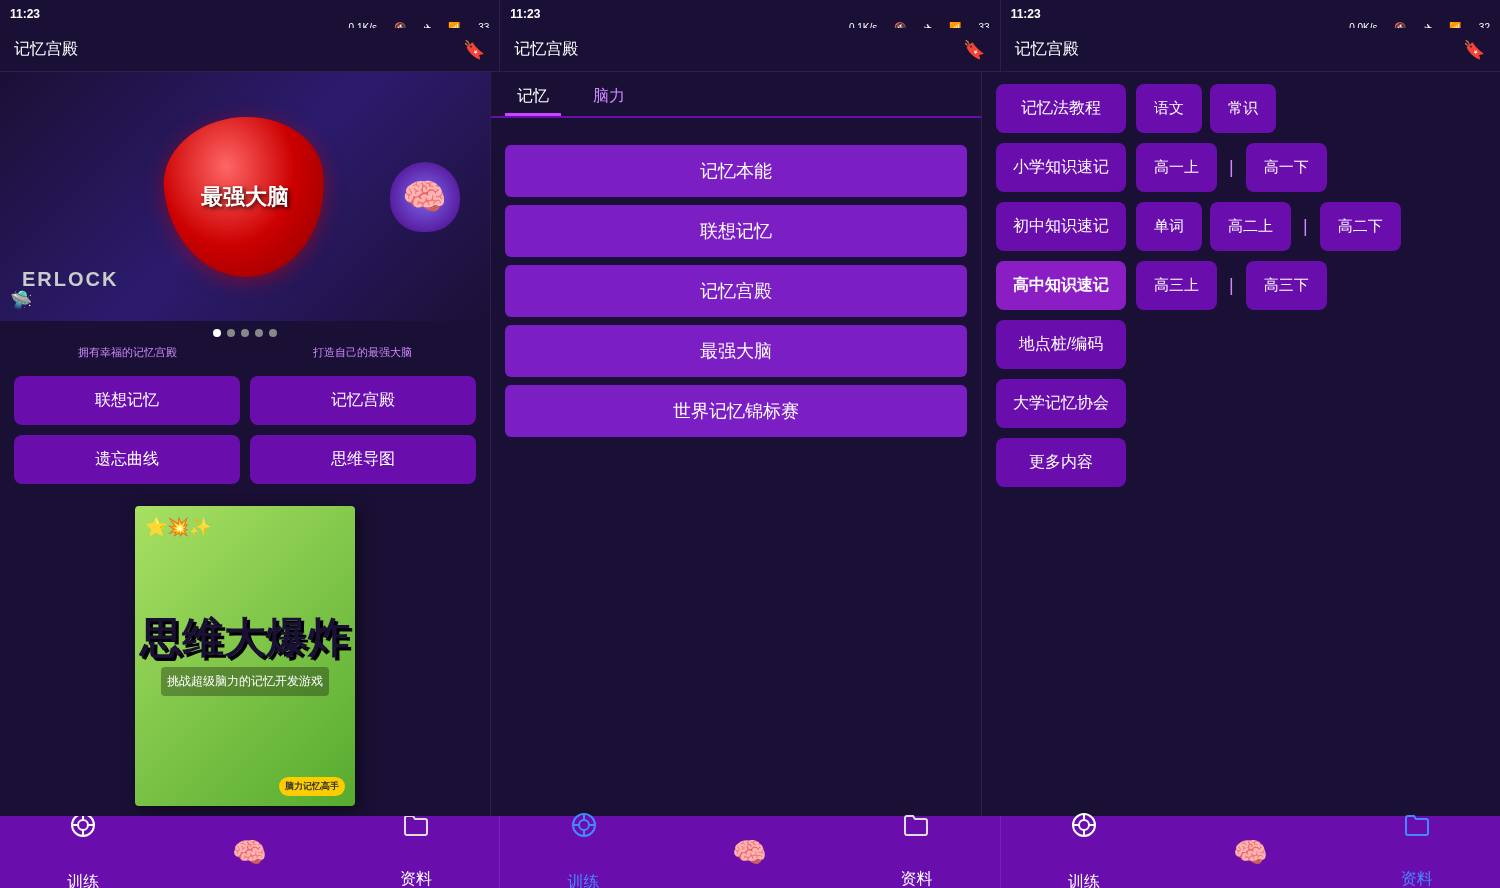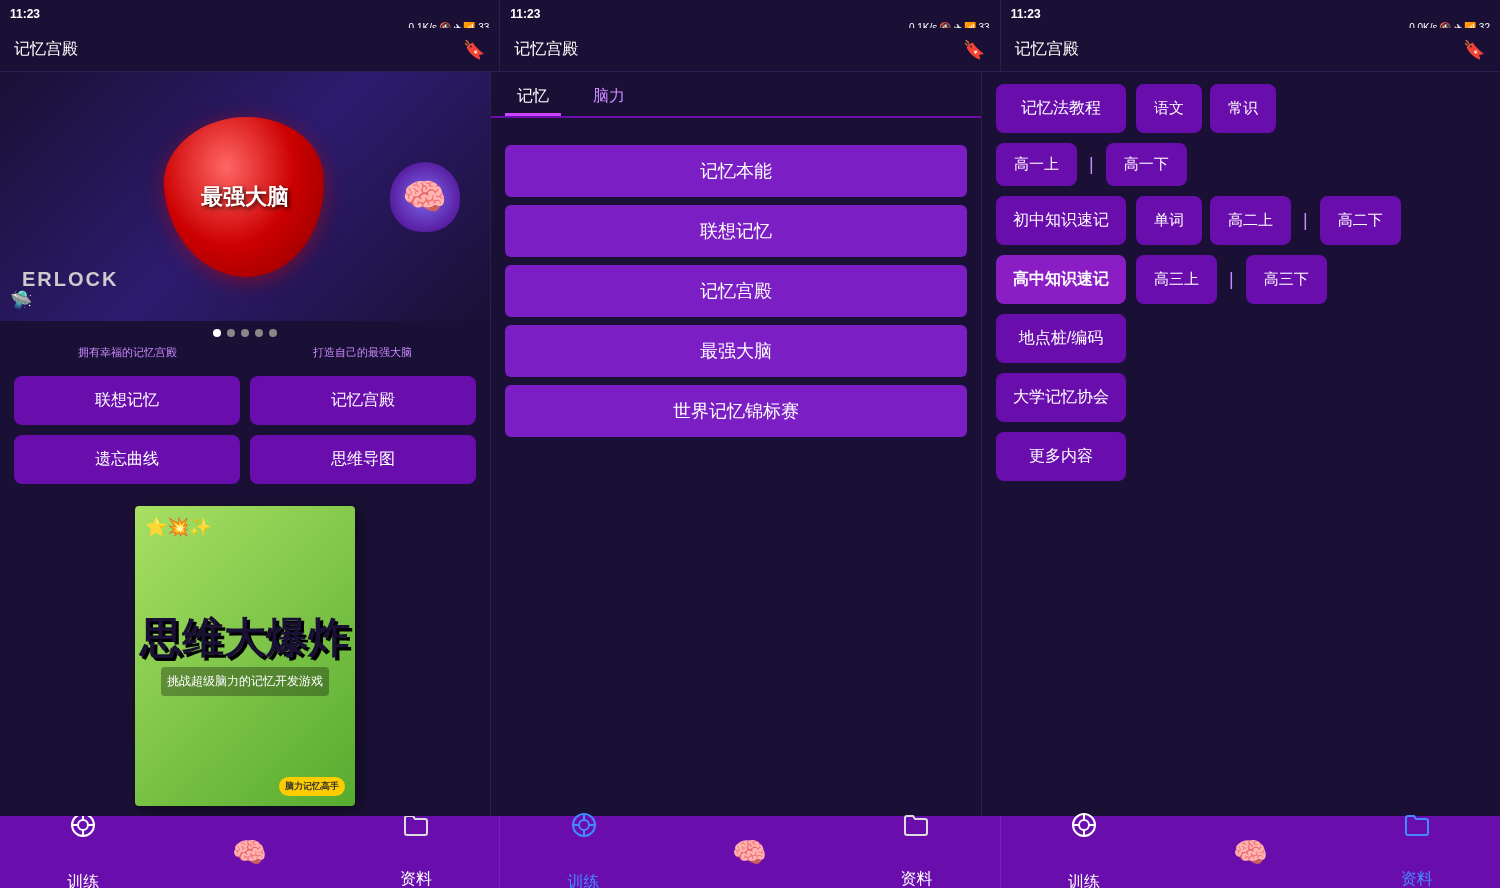--- a/index.html
+++ b/index.html
@@ -25,21 +25,21 @@
       display: flex;
       align-items: center;
       justify-content: space-between;
       padding: 0 10px;
       font-size: 11px;
       color: #fff;
       border-right: 1px solid #2a1f50;
     }
     .status-segment:last-child { border-right: none; }
     .status-time { font-weight: bold; font-size: 12px; }
-    .status-icons { display: flex; align-items: center; gap: 2px; font-size: 10px; margin-top: 26px; }
+    .status-icons { display: flex; align-items: center; gap: 17px; font-size: 10px; margin-top: 26px; }
 
     
     .app-headers {
       display: flex;
       width: 100%;
       height: 44px;
       background: #1a1035;
     }
     .app-header-segment {
       flex: 1;
@@ -526,20 +526,21 @@
 
     <div class="category-row">
       <button class="category-main-btn">记忆法教程</button>
       <div class="category-sub-group">
         <button class="category-sub-btn">语文</button>
         <button class="category-sub-btn">常识</button>
       </div>
     </div>
 
     <div class="category-row">
+      <button class="category-main-btn">小学知识速记</button>
       <div class="category-sub-group">
         <button class="category-sub-btn">高一上</button>
         <span class="category-divider">|</span>
         <button class="category-sub-btn">高一下</button>
       </div>
     </div>
 
     <div class="category-row">
       <button class="category-main-btn">初中知识速记</button>
       <div class="category-sub-group">

